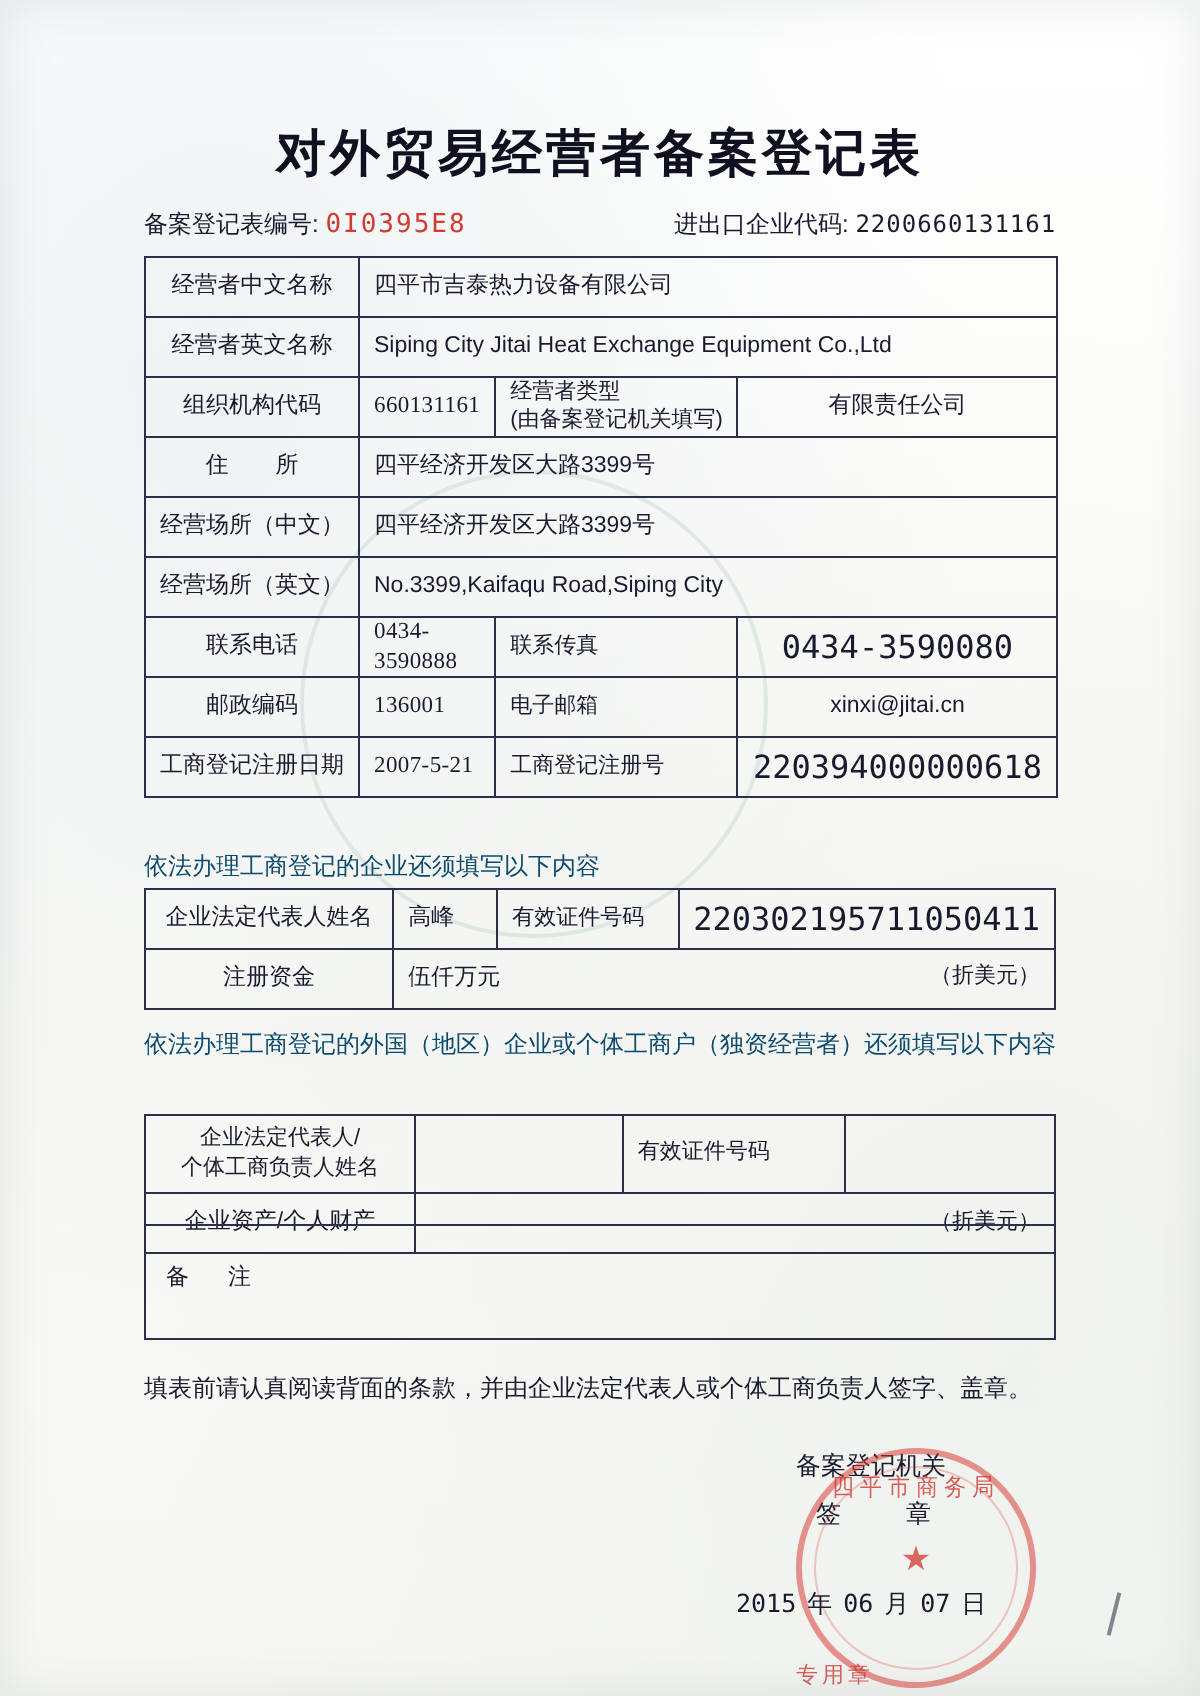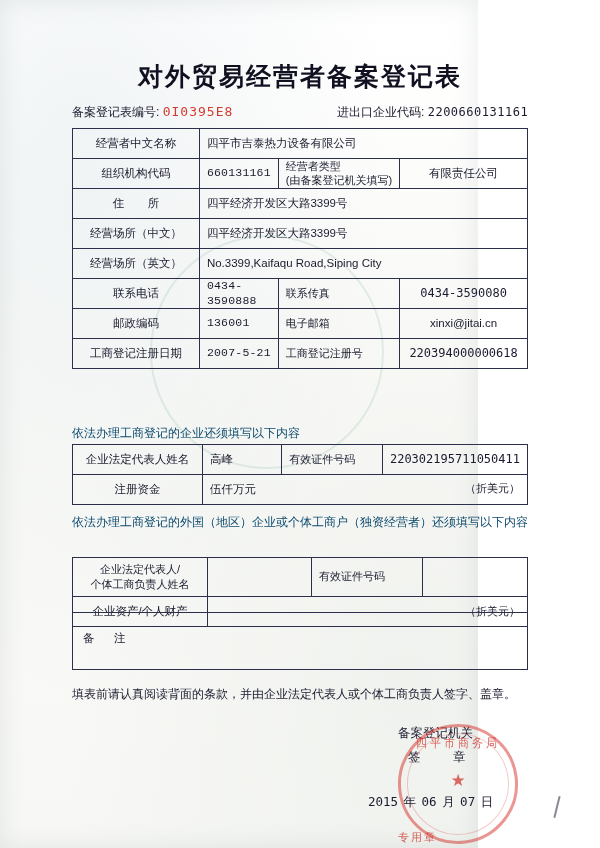--- a/index.html
+++ b/index.html
@@ -9,21 +9,21 @@
   body {
     width: 600px;
     height: 848px;
     background: #ffffff;
     font-family: "Liberation Sans", sans-serif;
     color: #1a1a2e;
     overflow: hidden;
   }
   .page {
     position: relative;
-    width: 478px;
+    width: 600px;
     height: 848px;
     background: #fdfdfb;
   }
   
   .paper-tint {
     position: absolute;
     inset: 0;
     background:
       radial-gradient(ellipse at 18% 22%, rgba(215,225,230,0.35) 0%, rgba(255,255,255,0) 55%),
       radial-gradient(ellipse at 85% 80%, rgba(220,225,220,0.30) 0%, rgba(255,255,255,0) 60%),
@@ -108,42 +108,42 @@
     white-space: nowrap;
   }
   td.lbl.spaced {
     letter-spacing: 6px;
     text-indent: 6px;
   }
   td.val {
     font-size: 11.5px;
   }
   td.val.mono {
-    font-family: Liberation Mono, monospace;
+    font-family: Liberation Serif, serif;
     letter-spacing: 0.2px;
   }
   td.mid-lbl {
     width: 104px;
     text-align: left;
     font-size: 11px;
     white-space: nowrap;
   }
   td.mid-lbl small {
     font-size: 11px;
     display: block;
     line-height: 1.2;
   }
   td.right-val {
     width: 116px;
     text-align: center;
     font-size: 11.5px;
   }
   td.right-val.mono {
     font-family: "DejaVu Sans Mono", monospace;
-    font-size: 12px;
+    font-size: 16px;
     letter-spacing: 0;
   }
   .section-note {
     position: absolute;
     left: 72px;
     font-size: 12px;
     white-space: nowrap;
     color: #0c4a6e;
   }
   .tail-unit {
@@ -307,20 +307,24 @@
       </div>
     </div>
 
     <table class="main">
       <tbody>
           <tr>
         <td class="lbl">经营者中文名称</td>
         <td class="val" colspan="3">四平市吉泰热力设备有限公司</td>
       </tr>
       <tr>
+        <td class="lbl">经营者英文名称</td>
+        <td class="val" colspan="3">Siping City Jitai Heat Exchange Equipment Co.,Ltd</td>
+      </tr>
+      <tr>
         <td class="lbl">组织机构代码</td>
         <td class="val mono">660131161</td>
         <td class="mid-lbl">
           <span>经营者类型</span>
           <small>(由备案登记机关填写)</small>
         </td>
         <td class="right-val">有限责任公司</td>
       </tr>
       <tr>
         <td class="lbl spaced">住　所</td>

